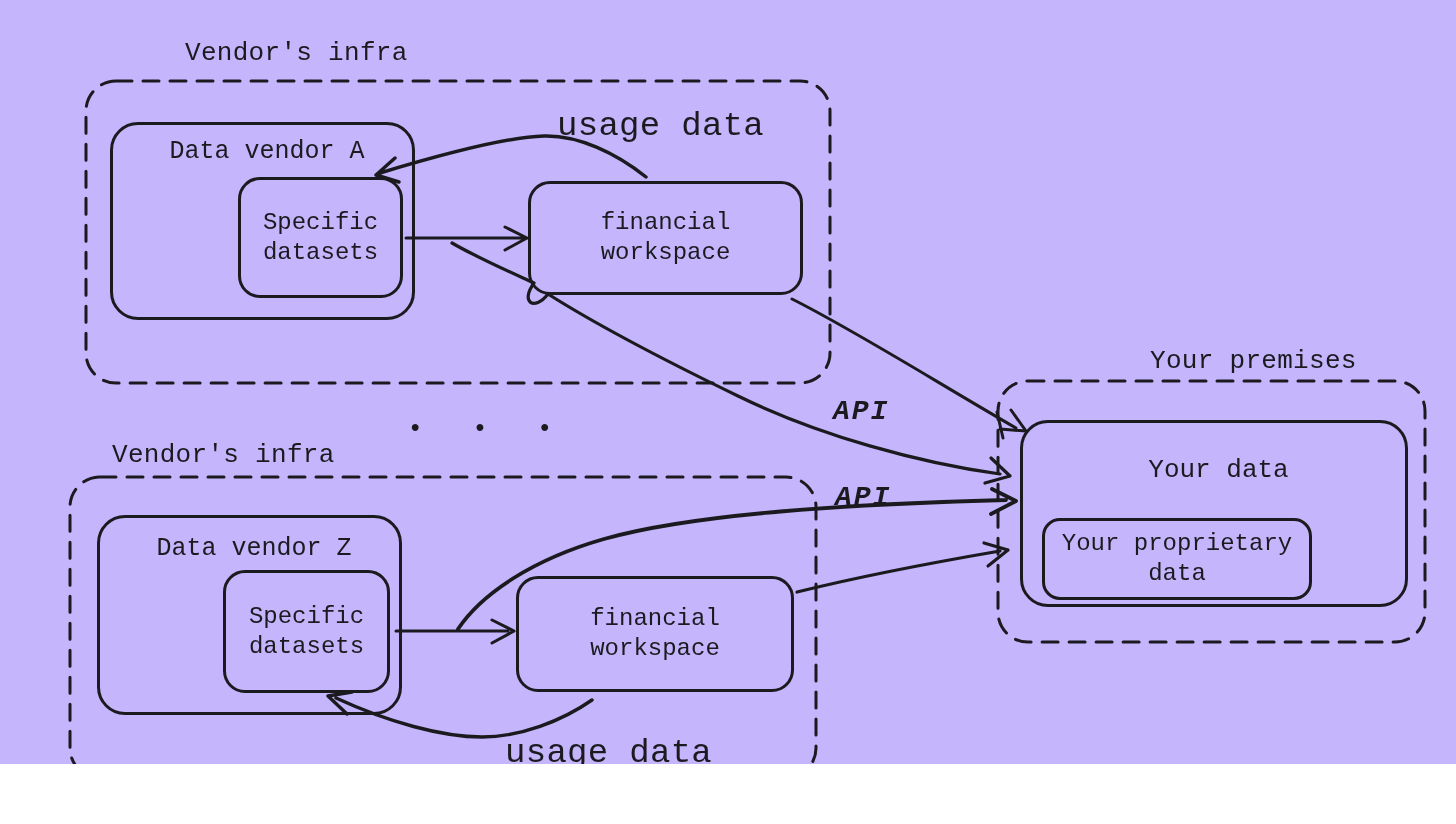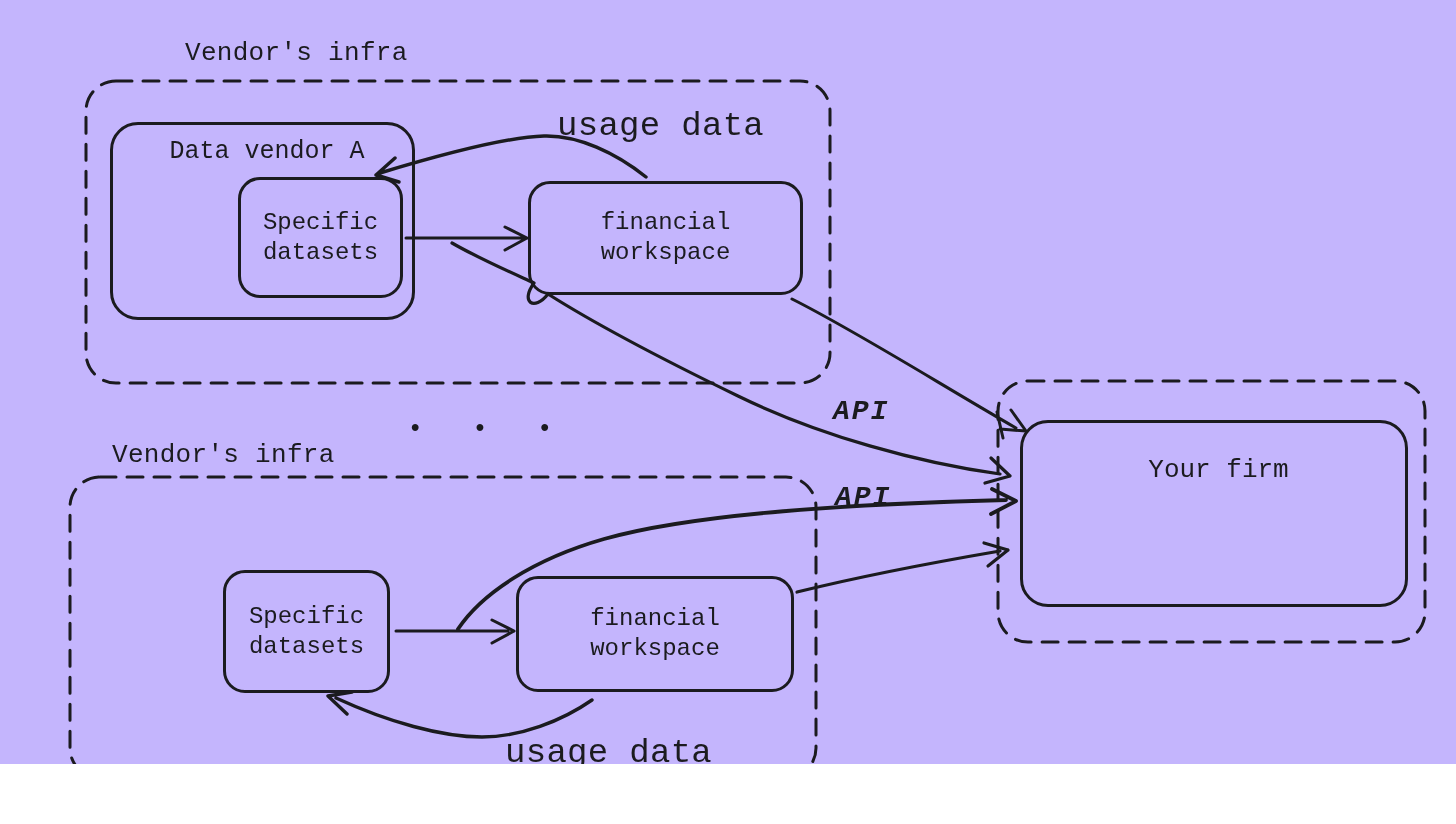--- a/index.html
+++ b/index.html
@@ -131,32 +131,39 @@
   </div>
 
   <div class="label flow-label" style="left:557px; top:107px;">usage data</div>
 
   <div class="label api-label" style="left:833px; top:396px;">API</div>
 
   <div class="ellipsis" style="left:408px; top:416px;">•  •  •</div>
 
   <div class="label section-label" style="left:112px; top:440px;">Vendor's infra</div>
 
+  <div class="box" style="left:97px; top:515px; width:305px; height:200px; border-radius:28px;">
+    <div class="box-title" style="top:16px;">Data vendor Z</div>
+  </div>
 
   <div class="box" style="left:223px; top:570px; width:167px; height:123px; border-radius:22px;">
     <div class="center-text" style="font-size:24px;">Specific datasets</div>
   </div>
 
   <div class="box" style="left:516px; top:576px; width:278px; height:116px; border-radius:22px;">
     <div class="center-text" style="font-size:24px;">financial workspace</div>
   </div>
 
   <div class="label flow-label" style="left:505px; top:734px;">usage data</div>
 
   <div class="label api-label" style="left:835px; top:482px;">API</div>
 
+  <div class="label section-label" style="left:1150px; top:346px;">Your premises</div>
 
   <div class="box" style="left:1020px; top:420px; width:388px; height:187px; border-radius:28px;">
-    <div class="box-title" style="top:32px; font-size:26px;">Your firm</div>
+    <div class="box-title" style="top:32px; font-size:26px;">Your data</div>
   </div>
 
+  <div class="box" style="left:1042px; top:518px; width:270px; height:82px; border-radius:18px;">
+    <div class="center-text" style="font-size:24px;">Your proprietary data</div>
+  </div>
 
 </div>
 
 </body></html>

